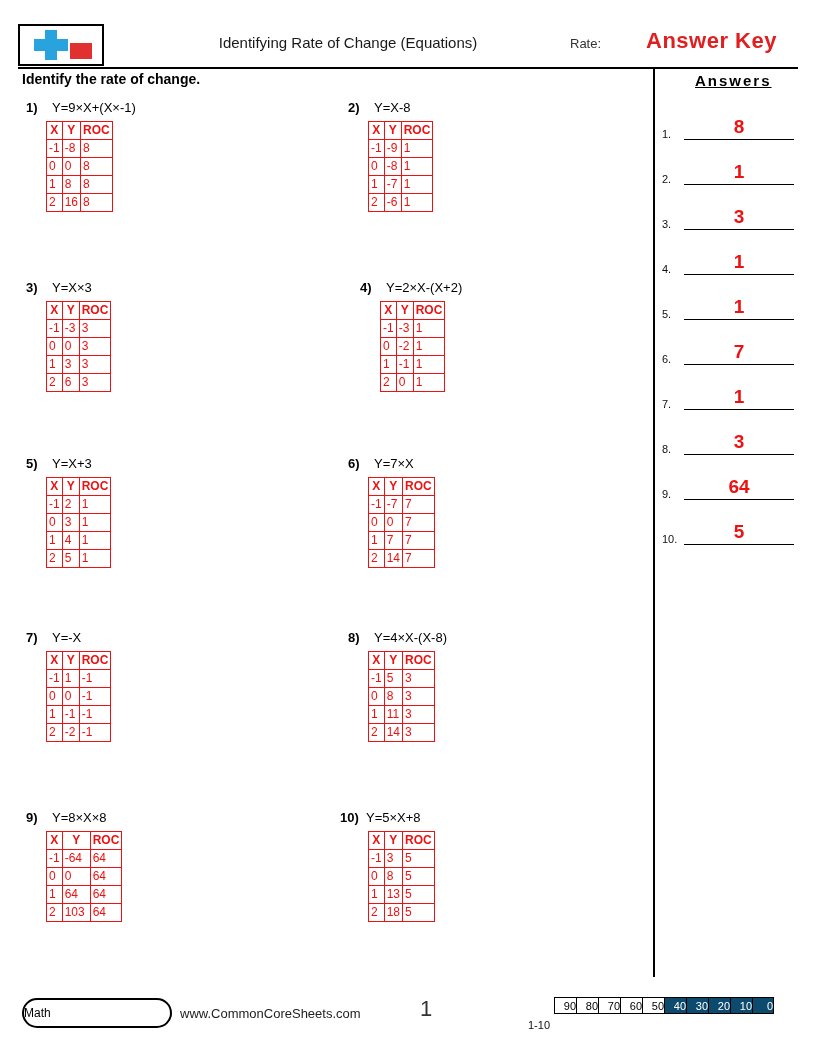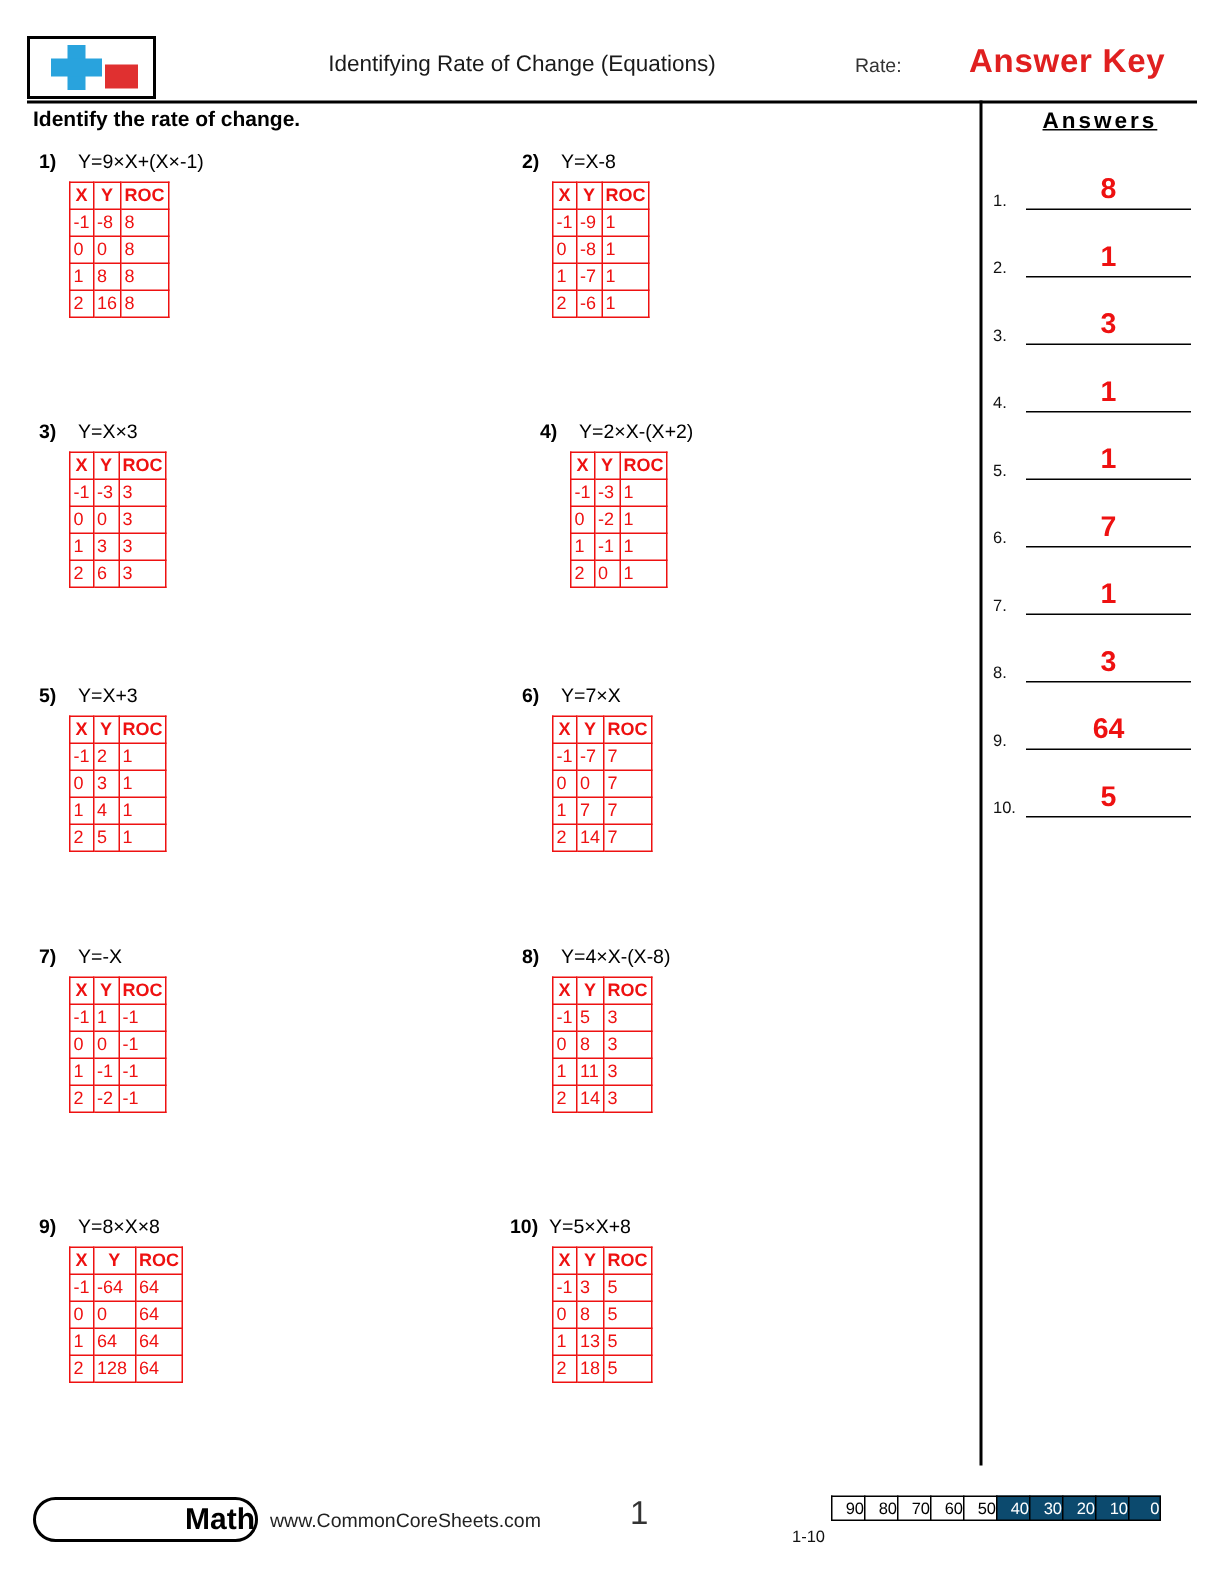--- a/index.html
+++ b/index.html
@@ -192,24 +192,24 @@
     position: absolute;
     left: 22px; top: 998px;
     width: 150px; height: 30px;
     border: 2px solid #000;
     border-radius: 15px;
     box-sizing: border-box;
     background: #fff;
   }
   .footer-pill span {
     display: block;
-    text-align: right;
+    text-align: left;
     line-height: 26px;
-    font-size: 20px;
-    font-weight: bold;
+    font-size: 12px;
+    font-weight: normal;
   }
   .footer-site {
     position: absolute;
     left: 180px; top: 1006px;
     font-size: 13px;
     color: #222;
     text-align: center;
   }
   .page-number {
     position: absolute;
@@ -551,21 +551,21 @@
             <td class="c1" style="min-width:28px">0</td>
             <td class="c2">64</td>
           </tr>
       <tr>
             <td class="c0">1</td>
             <td class="c1" style="min-width:28px">64</td>
             <td class="c2">64</td>
           </tr>
       <tr>
             <td class="c0">2</td>
-            <td class="c1" style="min-width:28px">128</td>
+            <td class="c1" style="min-width:28px">103</td>
             <td class="c2">64</td>
           </tr>
     </tbody>
       </table>
   </div>
 
   <div class="problem" style="left:340px; top:810px;">
     <div class="prob-head"><span class="prob-num">10)</span><span class="prob-eq">Y=5×X+8</span></div>
     <table class="roc" style="margin-left:28px">
       <tbody>

